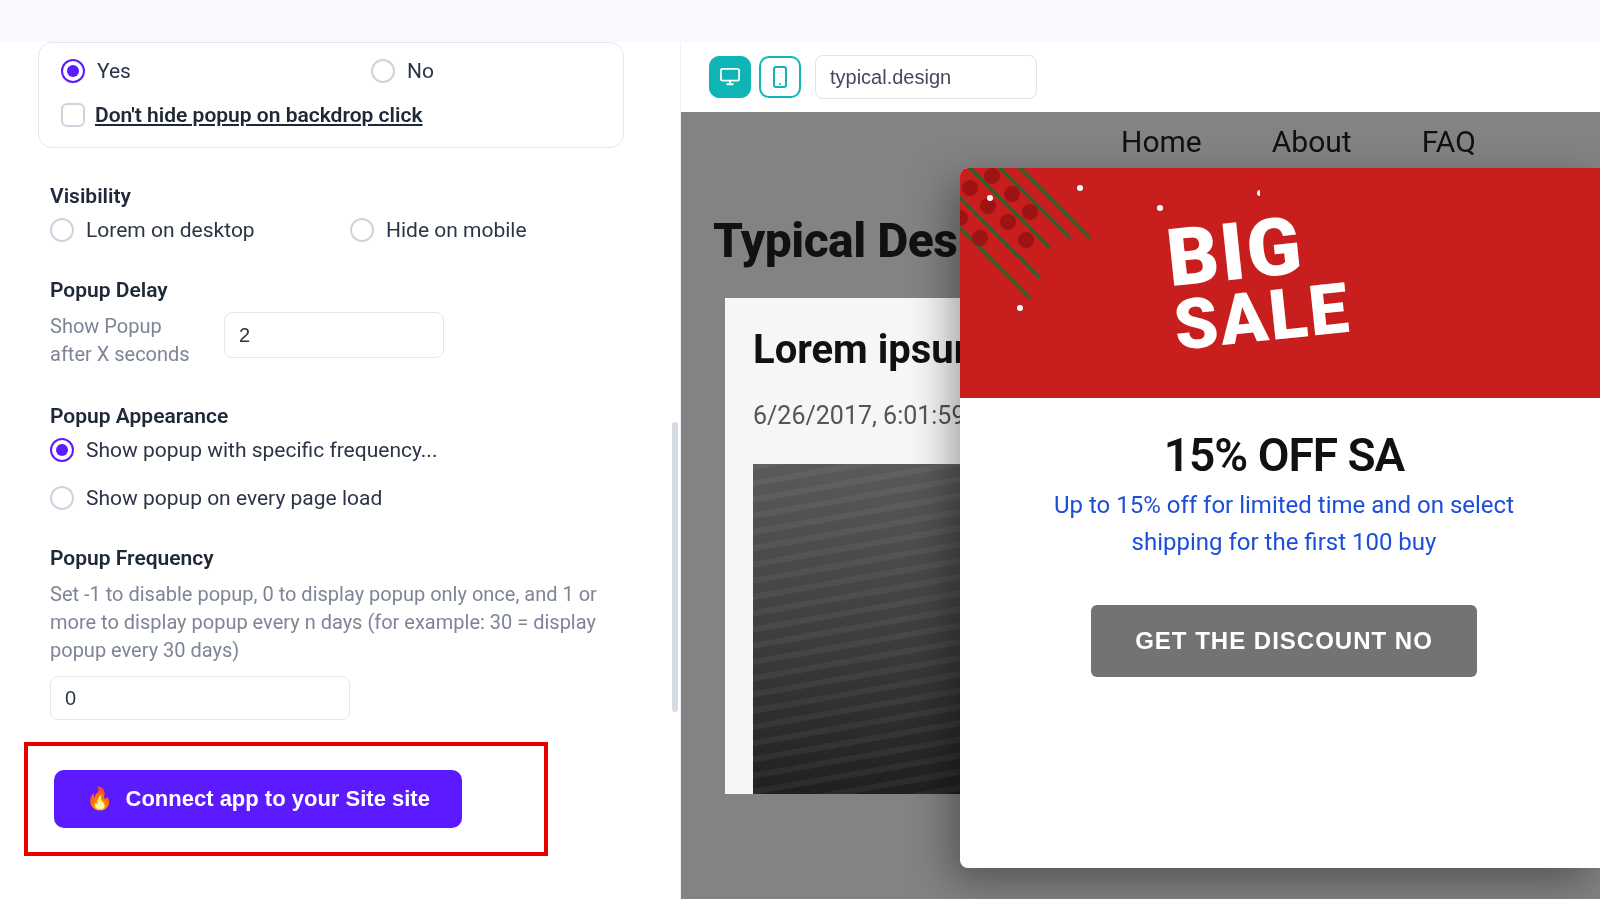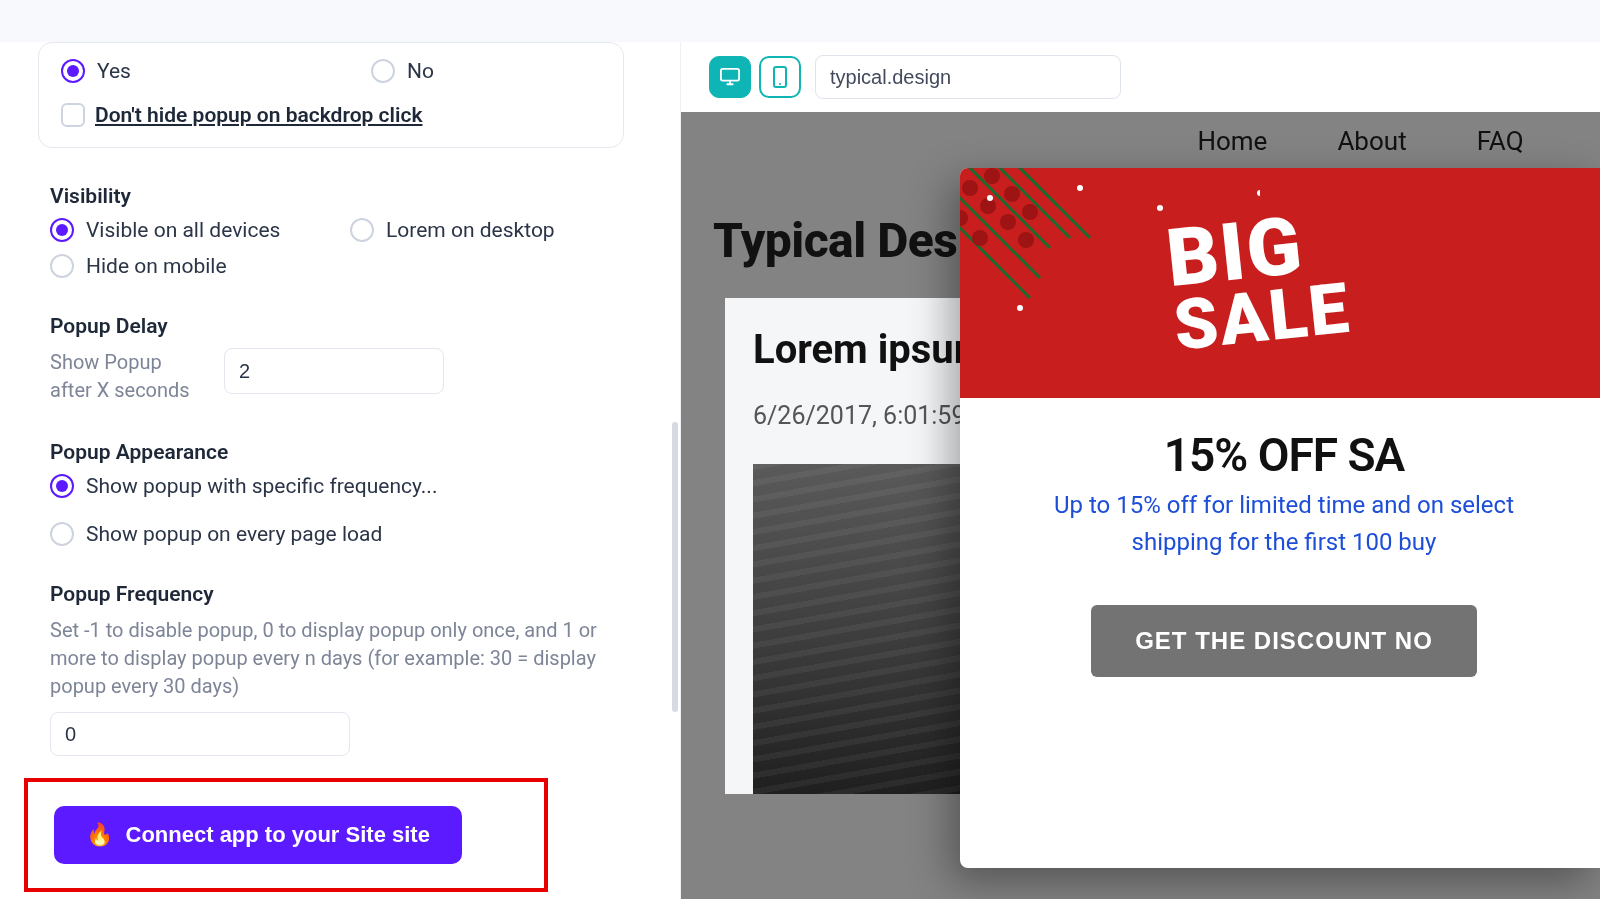--- a/index.html
+++ b/index.html
@@ -43,27 +43,27 @@
   .fire { font-size: 22px; }
   
   
   .preview-col { flex: 1; background: #fff; position: relative; border-left: 1px solid #eef0f5; }
   .preview-tools { display: flex; align-items: center; gap: 14px; padding: 12px 0 12px 28px; height: 70px; }
   .dev-btns { display: flex; gap: 8px; }
   .dev-btn { width: 42px; height: 42px; border-radius: 10px; display: flex; align-items: center; justify-content: center; cursor: pointer; }
   .dev-btn.active { background: #0fb5b5; border: 1px solid #0fb5b5; }
   .dev-btn.inactive { background: #fff; border: 2px solid #0fb5b5; }
   
-  .url-input { width: 306px; height: 44px; border: 1px solid #dfe3ec; border-radius: 8px; padding: 12px 14px; font-size: 20px; color: #424a5b; background: #fff; }
+  .url-input { width: 222px; height: 44px; border: 1px solid #dfe3ec; border-radius: 8px; padding: 12px 14px; font-size: 20px; color: #424a5b; background: #fff; }
   
   .preview-stage { position: relative; height: calc(100% - 70px); overflow: hidden; }
   .site-bg { position: absolute; inset: 0; filter: grayscale(100%); }
   .scrim { position: absolute; inset: 0; background: rgba(30,30,30,0.55); }
   
-  .nav { position: absolute; top: 0; left: 0; right: 0; height: 58px; display: flex; align-items: center; gap: 70px; padding-left: 440px; font-size: 26px; color: #111; z-index: 2; justify-content: center; }
+  .nav { position: absolute; top: 0; left: 0; right: 0; height: 58px; display: flex; align-items: center; gap: 70px; padding-left: 440px; font-size: 30px; color: #111; z-index: 2; }
   
   .hero-title { position: absolute; top: 100px; left: 32px; font-size: 48px; font-weight: 800; letter-spacing: -0.5px; color: #111; z-index: 2; }
   
   .article-card { position: absolute; top: 186px; left: 44px; width: 640px; background: #f4f6f8; padding: 28px 28px 0; z-index: 2; }
   .article-title { font-size: 40px; font-weight: 700; color: #111; margin-bottom: 28px; }
   .article-date { font-size: 25px; color: #555; margin-bottom: 34px; }
   .article-img { width: 100%; height: 330px; background: linear-gradient(180deg,#5a5a5a 0%, #3c3c3c 55%, #1f1f1f 100%); position: relative; overflow: hidden; }
   .article-img::before { content:""; position:absolute; inset:0; background: repeating-linear-gradient(170deg, rgba(255,255,255,0.05) 0 6px, transparent 6px 16px); }
   
   
@@ -107,24 +107,20 @@
         </div>
         <div class="chk-row">
           <span class="chk-ctrl"></span>
           <span class="lbl">Don't hide popup on backdrop click</span>
         </div>
       </div>
 
       <div class="section">
         <div class="sec-title">Visibility</div>
         <div class="vis-grid">
-          <label class="radio-item">
-            <span class="radio-ctrl sel"></span>
-            <span>Visible on all devices</span>
-          </label>
           <label class="radio-item">
             <span class="radio-ctrl"></span>
             <span>Lorem on desktop</span>
           </label>
           <label class="radio-item">
             <span class="radio-ctrl"></span>
             <span>Hide on mobile</span>
           </label>
         </div>
       </div>

